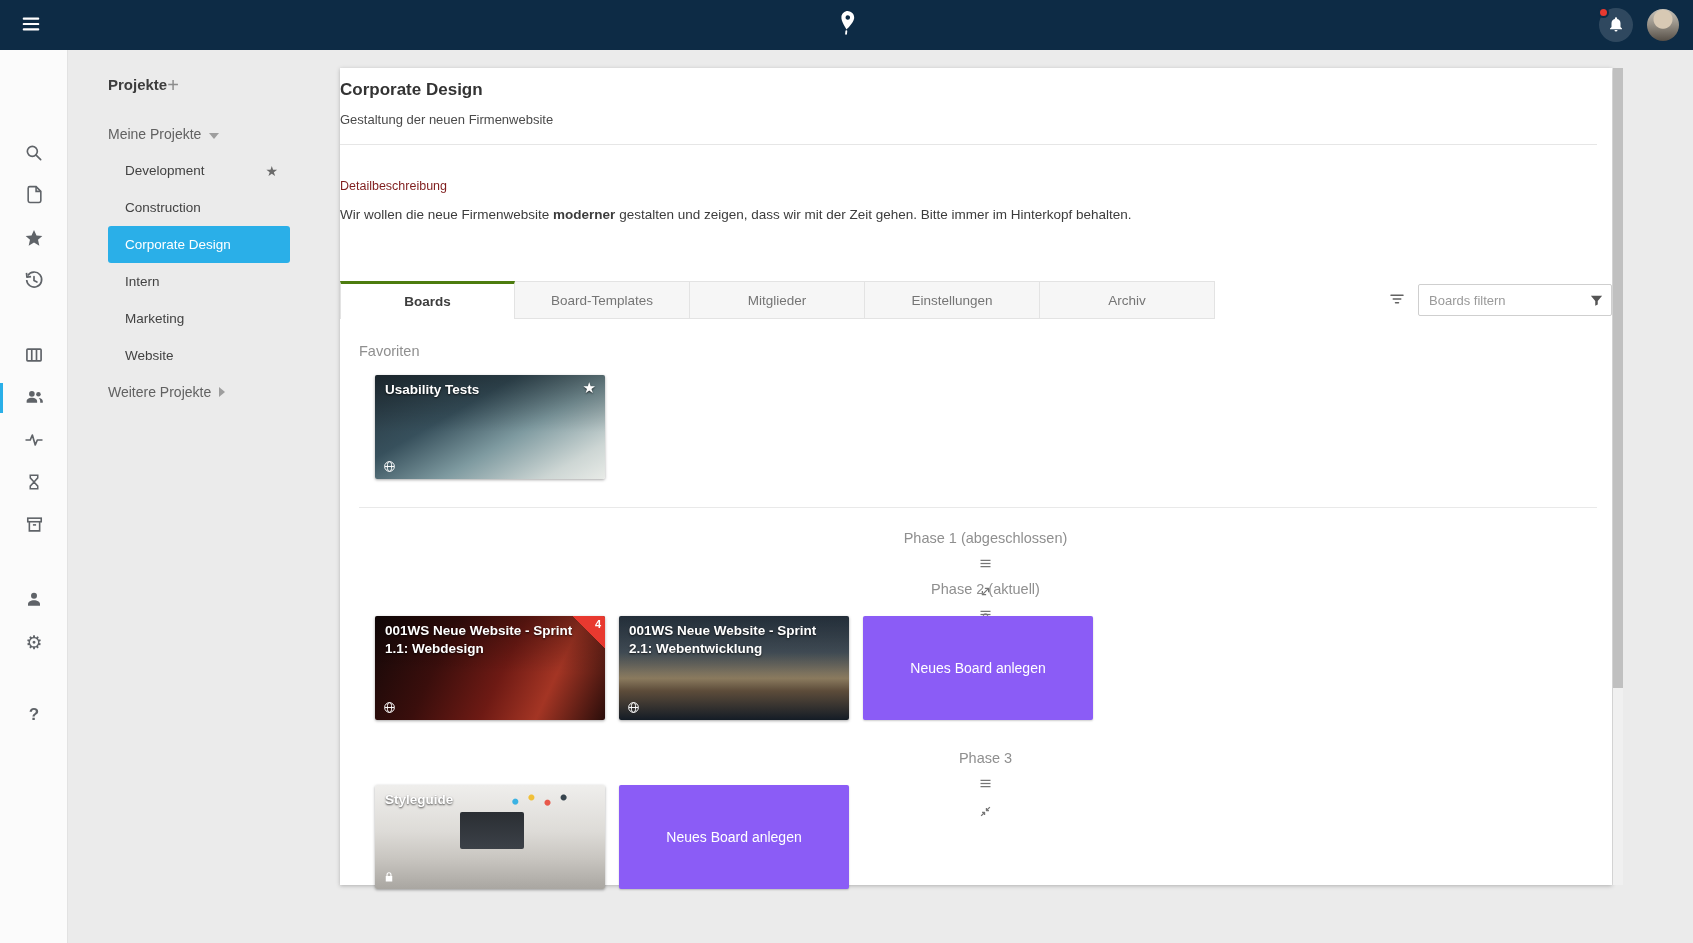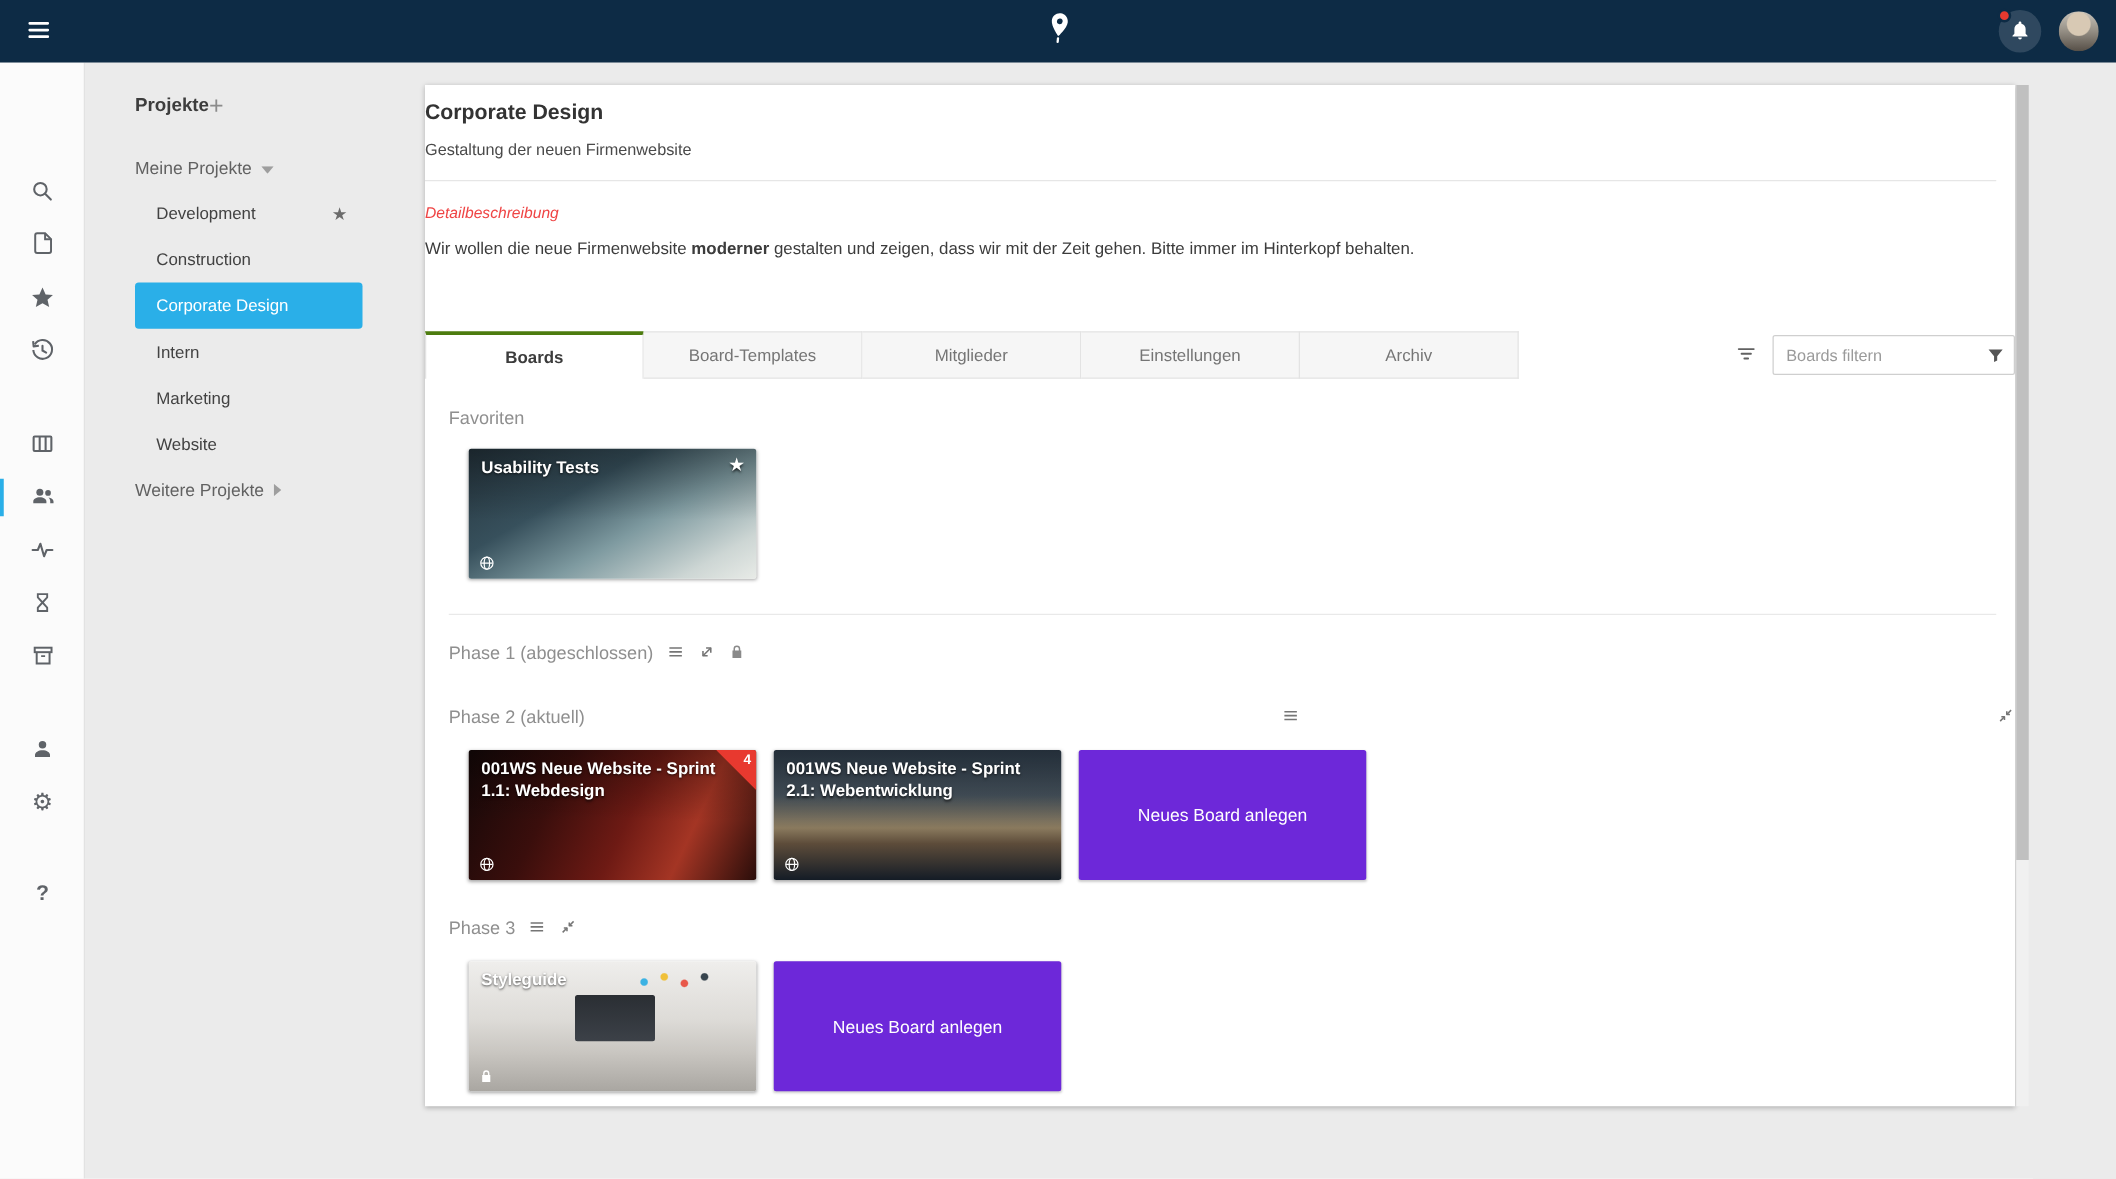--- a/index.html
+++ b/index.html
@@ -66,21 +66,21 @@
 
   
   .card {
     position:absolute; left:340px; top:68px; width:1272px; height:817px;
     background:#fff; box-shadow:0 1px 4px rgba(0,0,0,.25);
   }
   .page-title { margin-top:12px; font-size:17px; line-height:20px; font-weight:bold; color:#333; }
   .subtitle { margin-top:12px; font-size:13px; line-height:16px; color:#4a4a4a; }
   hr.divider { border:none; border-top:1px solid #e6e6e6; margin:16px 15px 0 0; }
   hr.divider2 { border:none; border-top:1px solid #e9e9e9; margin:28px 15px 0 19px; }
-  .desc-label { margin-top:18px; font-size:12.5px; line-height:15px; color:#ef4444;font-style:italic; }
+  .desc-label { margin-top:34px; font-size:12.5px; line-height:15px; color:#7f1d1d; }
   .desc { margin-top:12px; font-size:13.5px; line-height:17px; color:#3c3c3c; }
 
   
   .tabs-row { margin-top:58px; height:38px; display:flex; align-items:stretch; }
   .tab {
     width:175px; display:flex; align-items:center; justify-content:center;
     font-size:13.5px; color:#757575; background:#f6f6f6;
     border:1px solid #e3e3e3; border-left:none; cursor:pointer;
   }
   .tab.active {
@@ -92,21 +92,21 @@
   .filter-wrap { position:relative; }
   .filter-input {
     width:194px; height:32px; border:1px solid #cfcfcf; border-radius:2px;
     padding:0 32px 0 10px; font-size:13px; color:#333; outline:none;
   }
   .filter-input::placeholder { color:#9a9a9a; }
   .funnel-ic { position:absolute; right:8px; top:50%; transform:translateY(-50%); display:flex; }
 
   
   .section-label { margin:24px 0 0 19px; font-size:14.5px; line-height:16px; color:#8f8f8f; }
-  .section-head { margin-left:19px; height:18px; display:flex; align-items:center; gap:10px; color:#8f8f8f; font-size:14.5px; }
+  .section-head { margin-left:19px; height:18px; display:flex; align-items:center; gap:10px; color:#8f8f8f; font-size:14.5px;flex-direction:column; }
   .section-head.p1 { margin-top:22px; }
   .section-head.p2 { margin-top:33px;justify-content:space-between; }
   .section-head.p3 { margin-top:30px; }
   .sh-btn { display:flex; align-items:center; }
 
   .board-row { margin-left:35px; display:flex; gap:14px; }
   .board-row.fav { margin-top:16px; }
   .board-row.cards { margin-top:17px; }
 
   .board-card {
@@ -139,21 +139,21 @@
       radial-gradient(circle at 68% 12%, #f0c039 0 2.5px, transparent 3.5px),
       radial-gradient(circle at 75% 17%, #e8584a 0 2.5px, transparent 3.5px),
       radial-gradient(circle at 82% 12%, #37444e 0 2.5px, transparent 3.5px),
       linear-gradient(180deg, #efeeec 0%, #dddbd7 45%, #c9c6c1 70%, #a9a6a1 100%);
   }
   .img-desk::after {
     content:""; position:absolute; left:37%; top:26%; width:28%; height:36%;
     background:linear-gradient(180deg,#2a2e33,#3c4148); border-radius:2px;
   }
   .add-card {
-    width:230px; height:104px; border-radius:2px; background:#6d28d9;
+    width:230px; height:104px; border-radius:2px; background:#8b5cf6;
     display:flex; align-items:center; justify-content:center;
     color:#fff; font-size:14px; cursor:pointer; box-shadow:0 1px 2px rgba(0,0,0,.2);
   }
 
   
   .scrollbar { position:absolute; left:1613px; top:68px; width:10px; height:817px; background:#f0f0f0; }
   .scroll-thumb { position:absolute; top:0; left:0; width:10px; height:620px; background:#c0c0c0; }
 </style>
 </head>
 <body>

